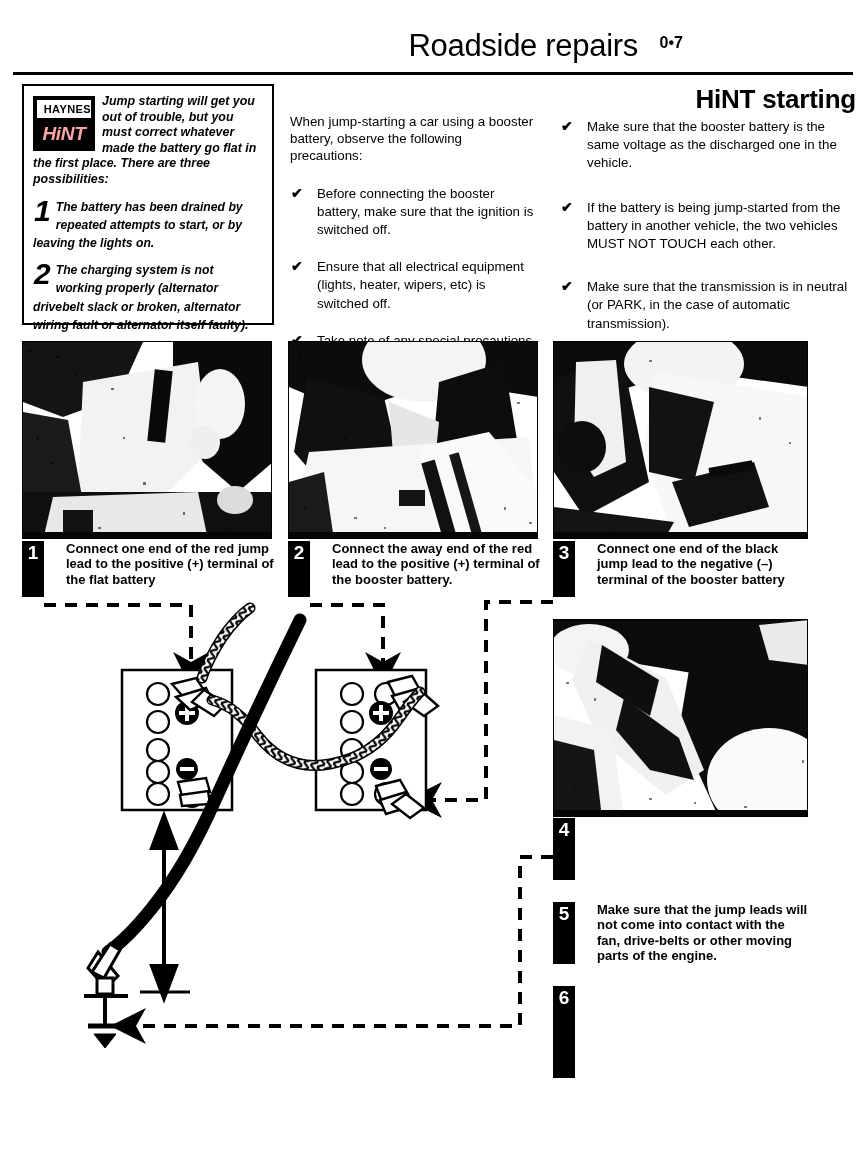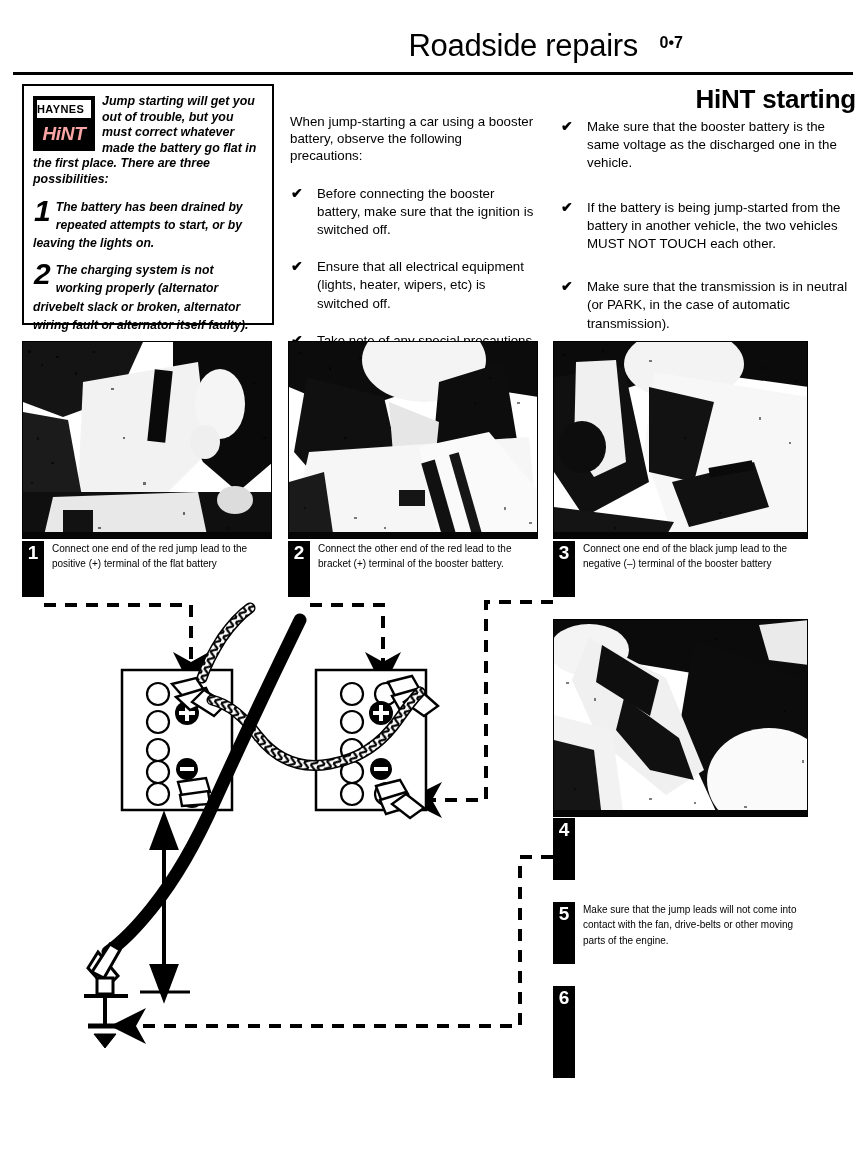--- a/index.html
+++ b/index.html
@@ -31,21 +31,21 @@
     border:2px solid #000; background:#fff;
     padding:8px 9px 6px 9px;
   }
   #hint-logo {
     float:left; width:62px; height:55px; background:#000;
     margin:2px 7px 2px 0; position:relative;
   }
   #hint-logo .hl-top {
     position:absolute; left:4px; top:4px; right:4px; height:18px;
     background:#fff; color:#000; font-size:11px; font-weight:700;
-    letter-spacing:0.4px; text-align:left; line-height:18px;
+    letter-spacing:0.4px; text-align:right; line-height:18px;
   }
   #hint-logo .hl-bot {
     position:absolute; left:4px; top:27px; right:4px; height:22px;
     color:#fca5a5; font-size:19px; font-weight:700; font-style:italic;
     text-align:center; line-height:22px; letter-spacing:-0.3px;
   }
   #hint-lead {
     font-size:12.4px; font-style:italic; font-weight:700; line-height:15.6px;
   }
   .hint-item { clear:none; position:relative; margin-top:9px; min-height:34px; }
@@ -84,21 +84,21 @@
   #photo4 { left:553px; top:619px; width:255px; height:198px; }
 
   
   .cap { position:absolute; }
   .cap .numbox {
     position:absolute; left:0; top:0; width:22px; background:#000;
     color:#fff; font-size:19px; font-weight:700; text-align:center;
     line-height:22px; padding-top:1px;
   }
   .cap .captext {
-    margin-left:30px; font-size:10px; line-height:15.4px;
+    margin-left:44px; font-size:13px; line-height:15.4px;font-weight:bold;
   }
 
   #cap1 { left:22px;  top:541px; width:252px; }
   #cap1 .numbox { height:56px; }
   #cap2 { left:288px; top:541px; width:252px; }
   #cap2 .numbox { height:56px; }
   #cap3 { left:553px; top:541px; width:258px; }
   #cap3 .numbox { height:56px; }
   #cap4 { left:553px; top:818px; width:258px; }
   #cap4 .numbox { height:62px; }
@@ -295,21 +295,21 @@
     </g>
   </svg>
 </div>
 
 <div class="cap" id="cap1">
   <div class="numbox">1</div>
   <div class="captext">Connect one end of the red jump lead to the positive (+) terminal of the flat battery</div>
 </div>
 <div class="cap" id="cap2">
   <div class="numbox">2</div>
-  <div class="captext">Connect the other end of the red lead to the bracket (+) terminal of the booster battery.</div>
+  <div class="captext">Connect the away end of the red lead to the positive (+) terminal of the booster battery.</div>
 </div>
 <div class="cap" id="cap3">
   <div class="numbox">3</div>
   <div class="captext">Connect one end of the black jump lead to the negative (–) terminal of the booster battery</div>
 </div>
 <div class="cap" id="cap4">
   <div class="numbox">4</div>
 </div>
 <div class="cap" id="cap5">
   <div class="numbox">5</div>

